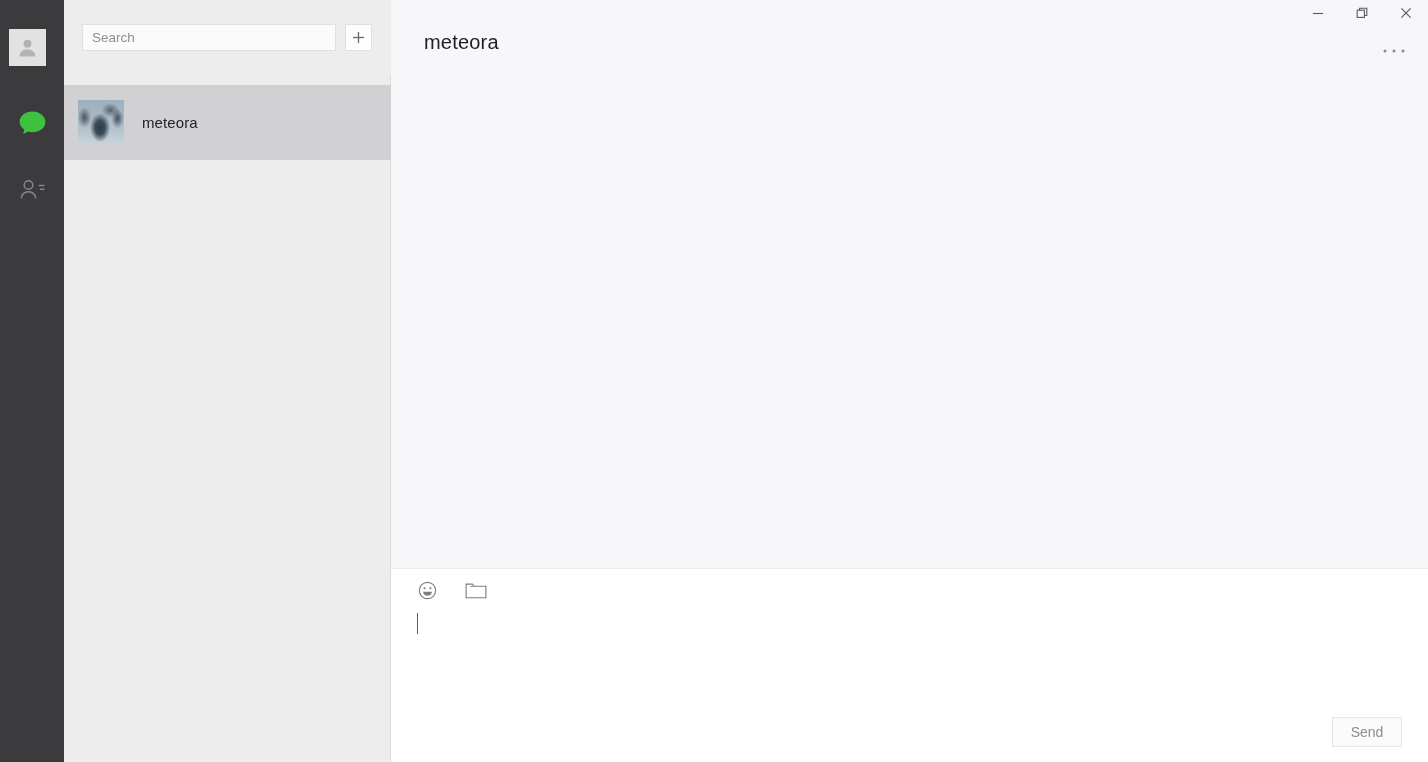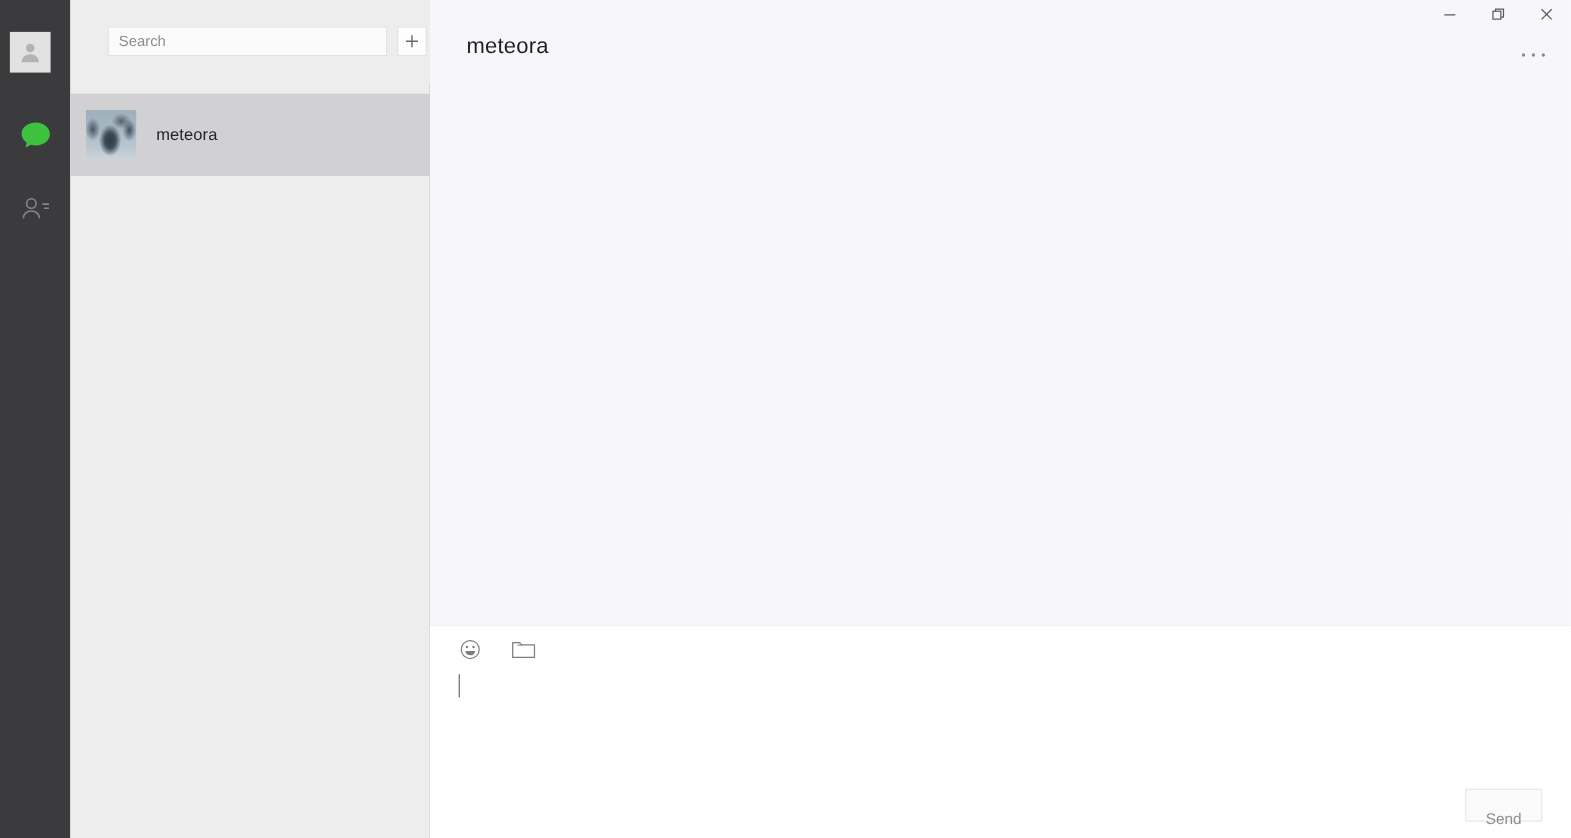--- a/index.html
+++ b/index.html
@@ -49,21 +49,21 @@
   
   .chat-col {
     position:relative;
     width:327px; height:762px;
     flex:0 0 327px;
     background:#ededee;
     border-right:1px solid #dcdcdd;
   }
   .search-row {
     position:absolute;
-    left:16px; top:0;
+    left:0; top:0;
     width:327px; height:75px;
     display:flex;
     align-items:center;
     padding:0 19px 0 18px;
     background:#ededee;
   }
   .search-input {
     flex:1 1 auto;
     height:27px;
     background:#fbfbfb;
@@ -233,21 +233,21 @@
   .send-btn {
     width:70px; height:30px;
     background:#fbfbfb;
     border:1px solid #e6e6e8;
     color:#8e8e92;
     font-size:14px;
     font-family:"Liberation Sans", sans-serif;
     cursor:pointer;
     border-radius:0;
     line-height:28px;
-    padding:12px;
+    padding:0;
   }
 </style>
 </head>
 <body>
 
 <div id="app">
 
   <div class="nav-rail">
 
     <div class="nav-avatar">

